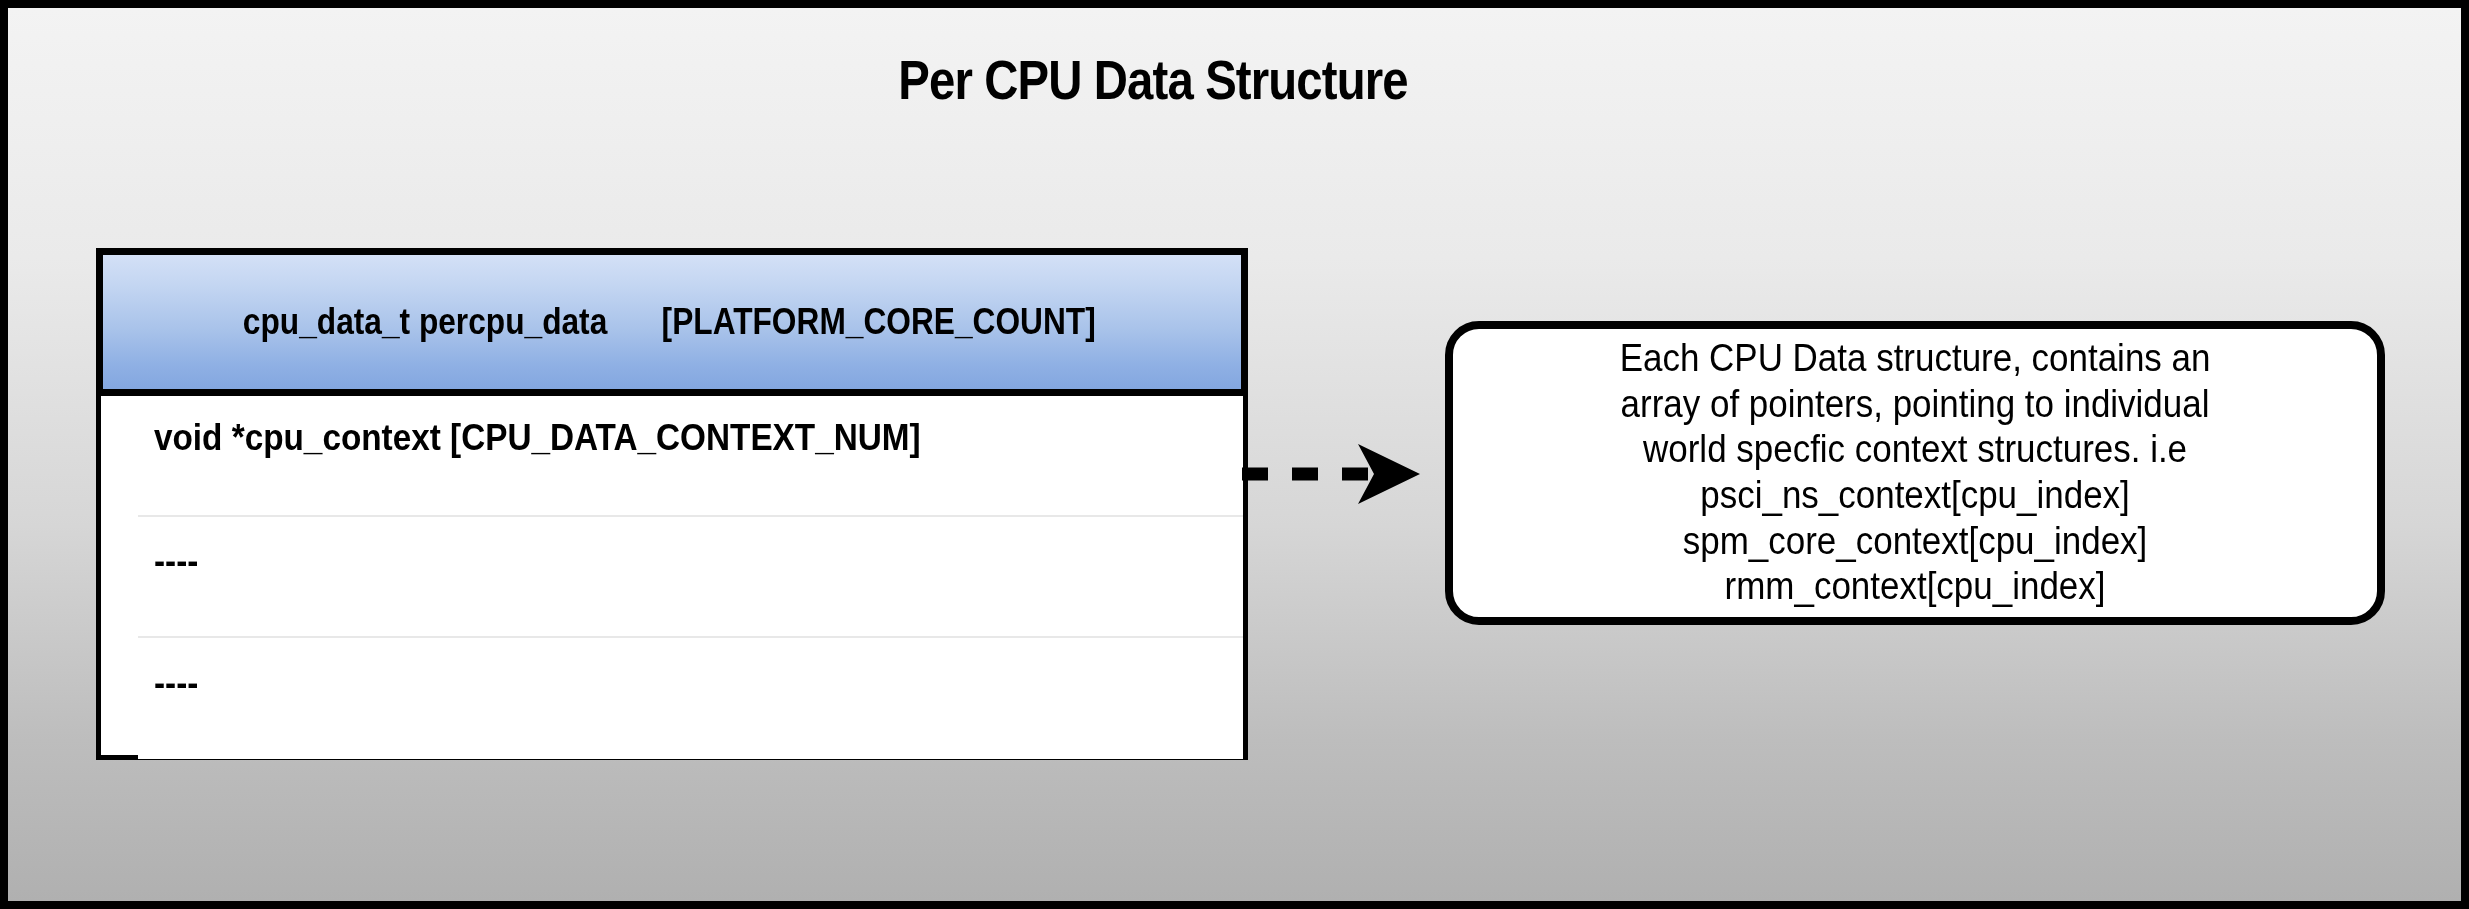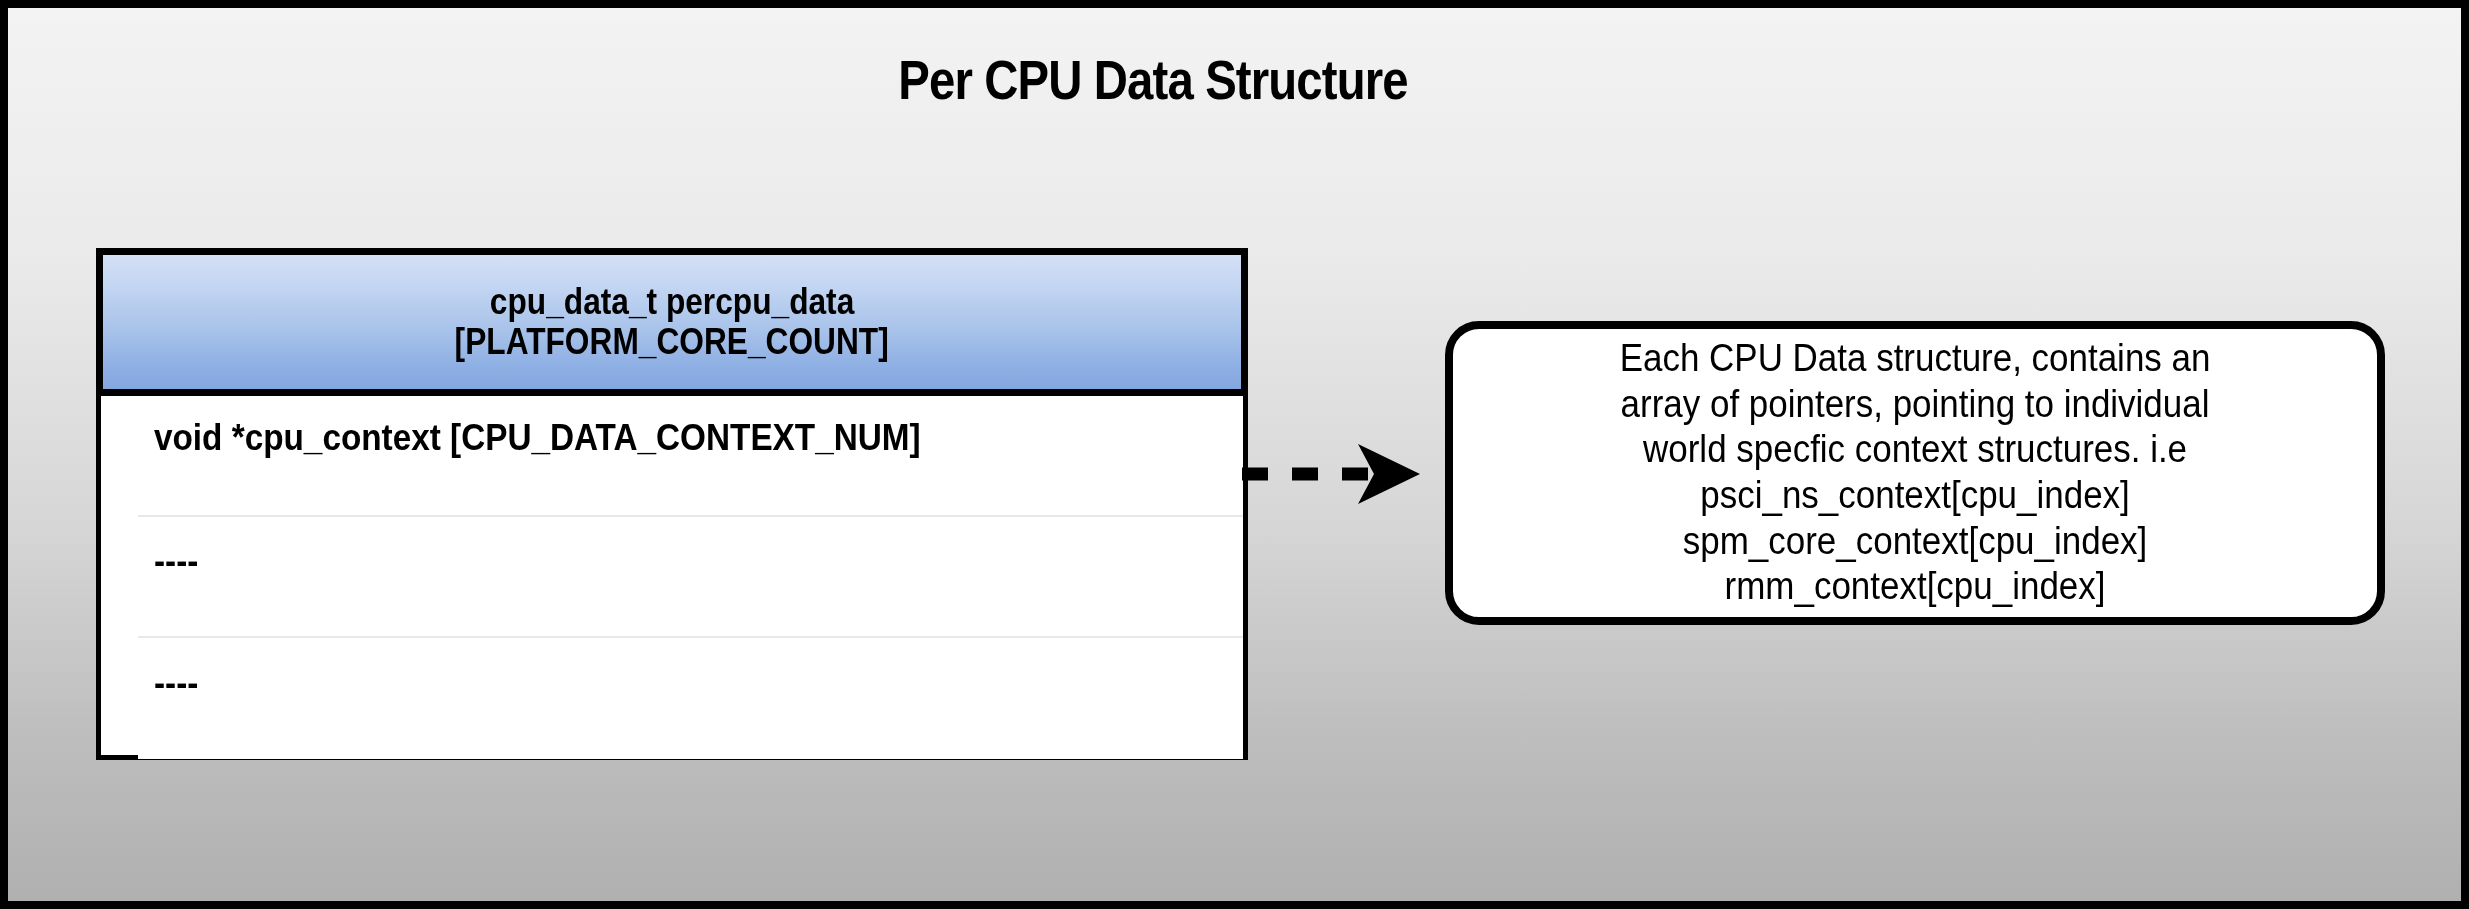--- a/index.html
+++ b/index.html
@@ -47,21 +47,21 @@
     background: #ffffff;
   }
 
   #struct-header {
     position: relative;
     box-sizing: border-box;
     height: 148px;
     border: 7px solid #000000;
     background: linear-gradient(to bottom, #d3e0f6 0%, #c4d6f2 22%, #a9c3ea 55%, #8fb0e4 82%, #83a7e0 100%);
     display: flex;
-    flex-direction: column;
+    flex-direction: row;
     align-items: center;
     justify-content: center;
   }
 
   .hdr-line {
     font-family: "Liberation Sans", sans-serif;
     font-weight: bold;
     font-size: 36px;
     color: #000000;
     line-height: 1.12;

